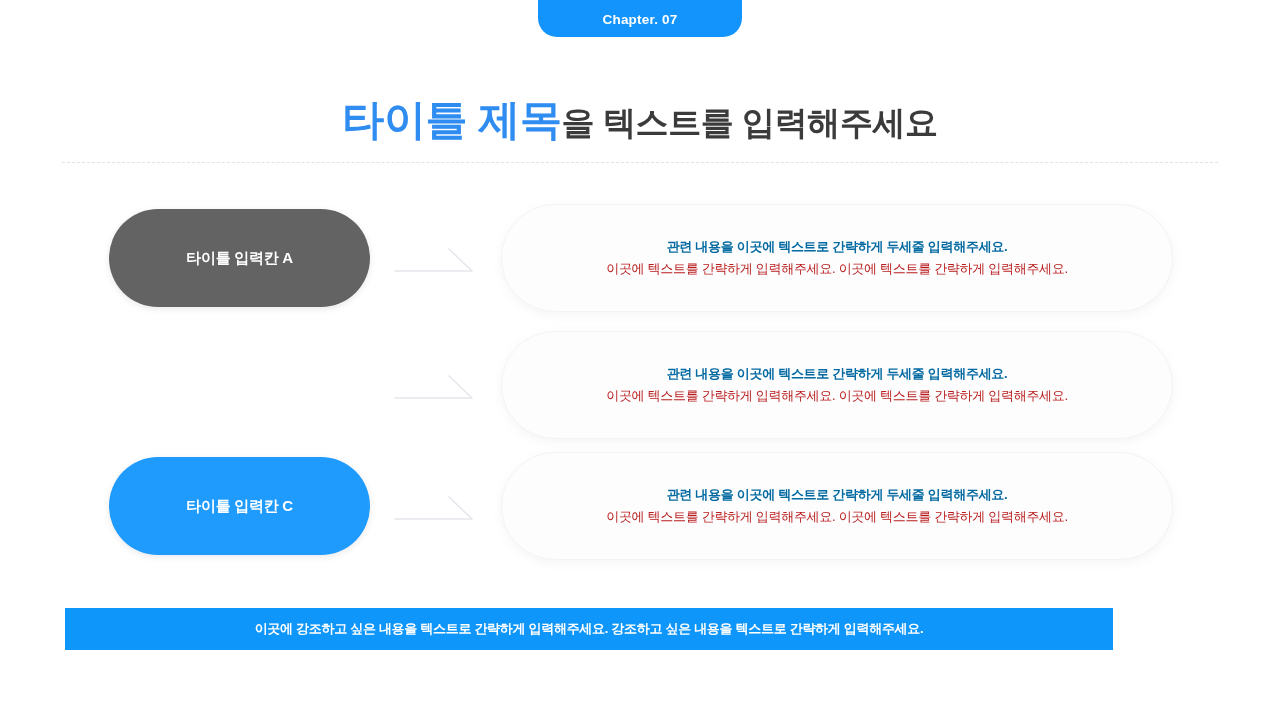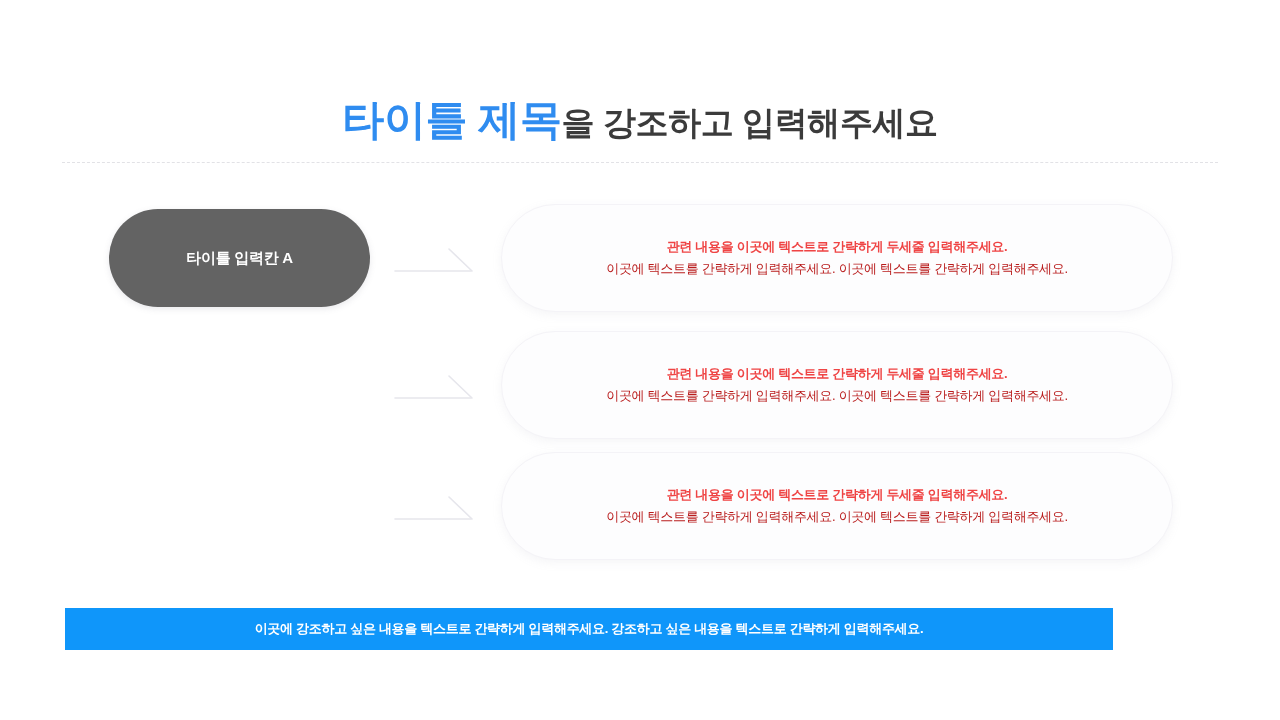--- a/index.html
+++ b/index.html
@@ -134,21 +134,21 @@
     border: 1px solid #f4f3f7;
     border-radius: 54px;
     box-shadow: 0 3px 10px rgba(160, 155, 180, 0.10);
     display: flex;
     flex-direction: column;
     align-items: center;
     justify-content: center;
     box-sizing: border-box;
   }
   .text-line-1 {
-    color: #ef4444;
+    color: #0369a1;
     font-size: 13px;
     font-weight: bold;
     letter-spacing: -0.3px;
     line-height: 22px;
     white-space: nowrap;
   }
   .text-line-2 {
     color: #b91c1c;
     font-size: 13px;
     font-weight: normal;
@@ -175,23 +175,26 @@
     font-weight: bold;
     letter-spacing: -0.3px;
     white-space: nowrap;
   }
 </style>
 </head>
 <body>
 
 <div class="slide">
 
+  <div class="chapter-badge">
+    <span class="chapter-badge-label">Chapter. 07</span>
+  </div>
 
   <div class="title-row">
-    <span class="title-accent">타이틀 제목</span><span class="title-rest">을 강조하고 입력해주세요</span>
+    <span class="title-accent">타이틀 제목</span><span class="title-rest">을 텍스트를 입력해주세요</span>
   </div>
 
   <div class="divider"></div>
 
   <div class="row row-0">
     <div class="pill gray">
       <span class="pill-label">타이틀 입력칸 A</span>
     </div>
     <div class="arrow">
       <svg width="86" height="38" viewBox="0 0 86 38" xmlns="http://www.w3.org/2000/svg">
@@ -212,20 +215,23 @@
         <path d="M56 8 L79 30" stroke="#e6e6ec" stroke-width="1.6" fill="none" stroke-linecap="round"></path>
       </svg>
     </div>
     <div class="text-card">
       <div class="text-line-1">관련 내용을 이곳에 텍스트로 간략하게 두세줄 입력해주세요.</div>
       <div class="text-line-2">이곳에 텍스트를 간략하게 입력해주세요. 이곳에 텍스트를 간략하게 입력해주세요.</div>
     </div>
   </div>
 
   <div class="row row-2">
+    <div class="pill blue">
+      <span class="pill-label">타이틀 입력칸 C</span>
+    </div>
     <div class="arrow">
       <svg width="86" height="38" viewBox="0 0 86 38" xmlns="http://www.w3.org/2000/svg">
         <path d="M2 30 L78 30" stroke="#e6e6ec" stroke-width="1.6" fill="none" stroke-linecap="round"></path>
         <path d="M56 8 L79 30" stroke="#e6e6ec" stroke-width="1.6" fill="none" stroke-linecap="round"></path>
       </svg>
     </div>
     <div class="text-card">
       <div class="text-line-1">관련 내용을 이곳에 텍스트로 간략하게 두세줄 입력해주세요.</div>
       <div class="text-line-2">이곳에 텍스트를 간략하게 입력해주세요. 이곳에 텍스트를 간략하게 입력해주세요.</div>
     </div>

